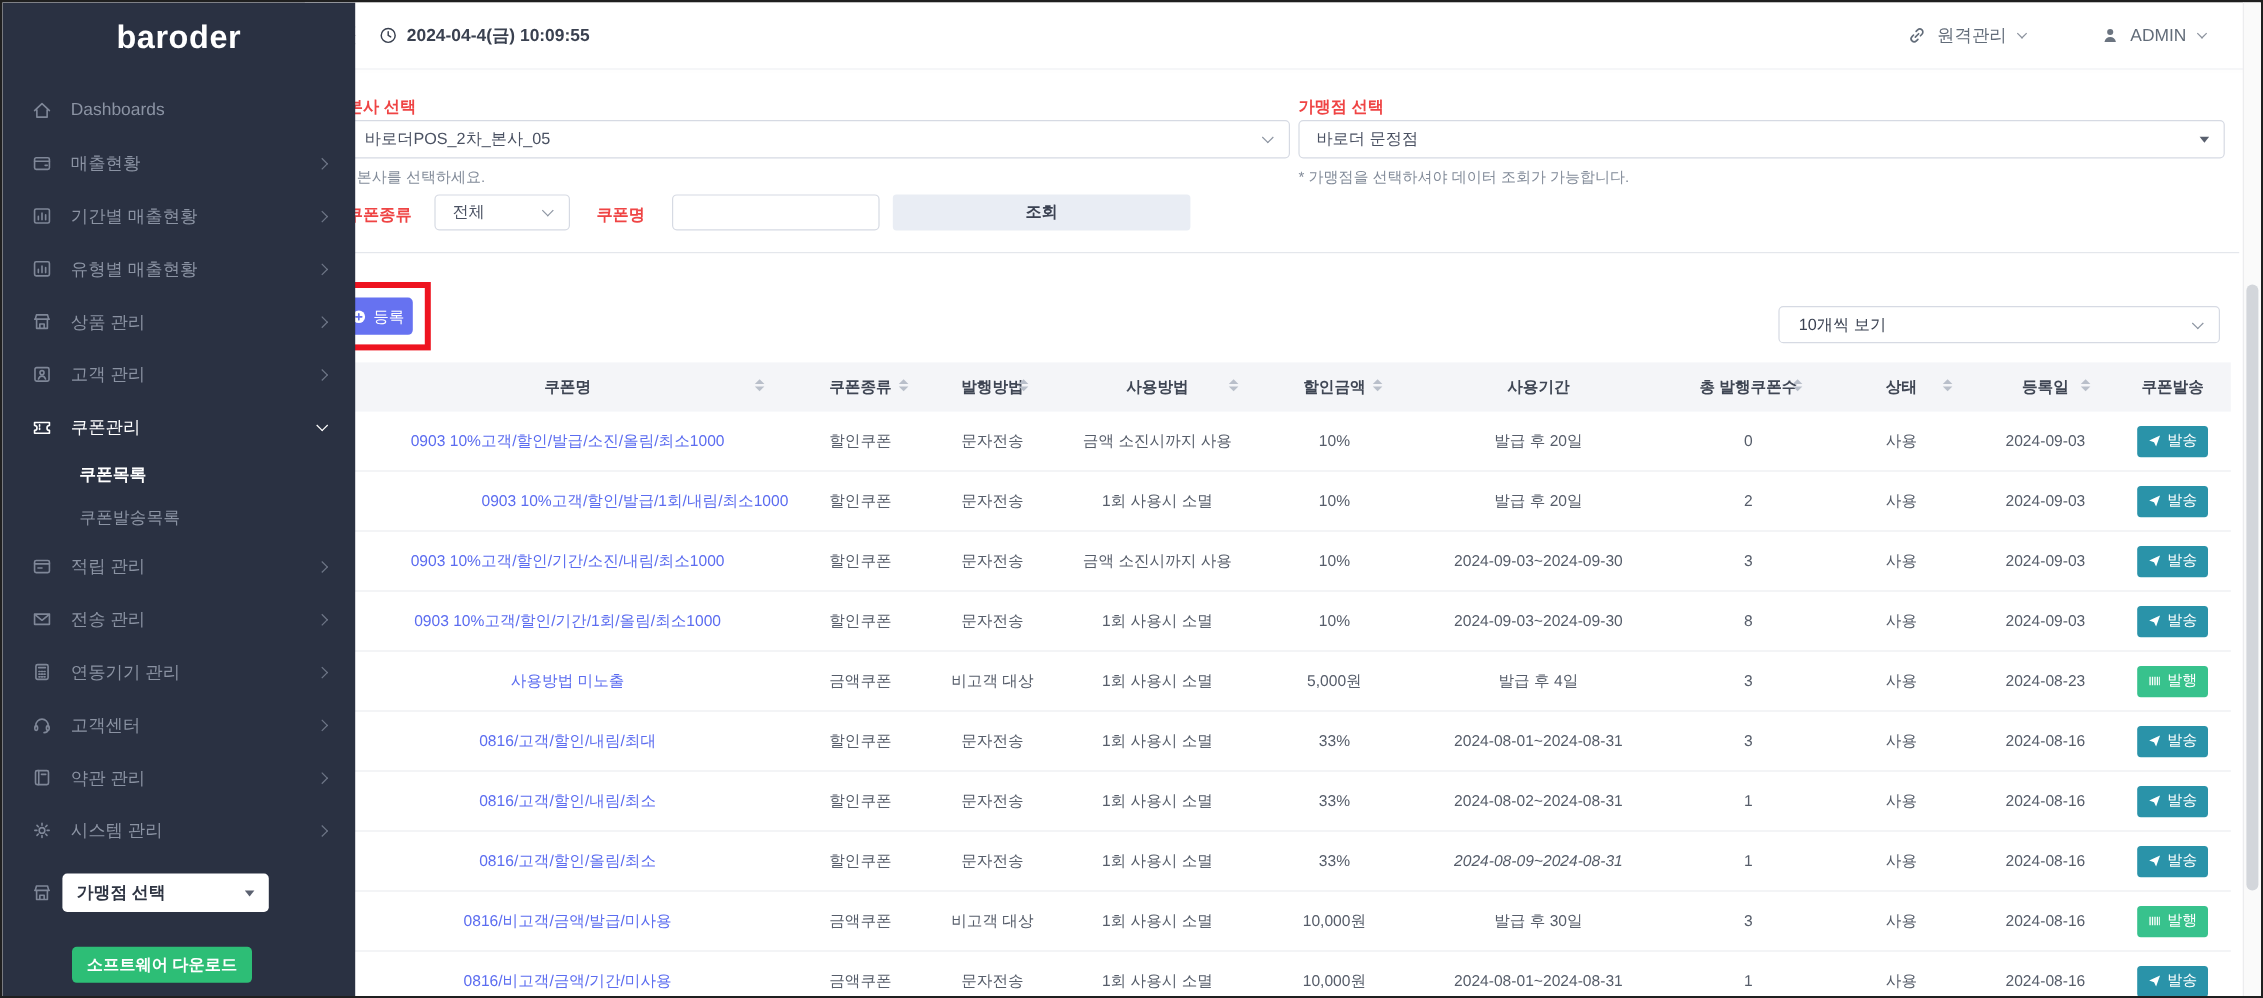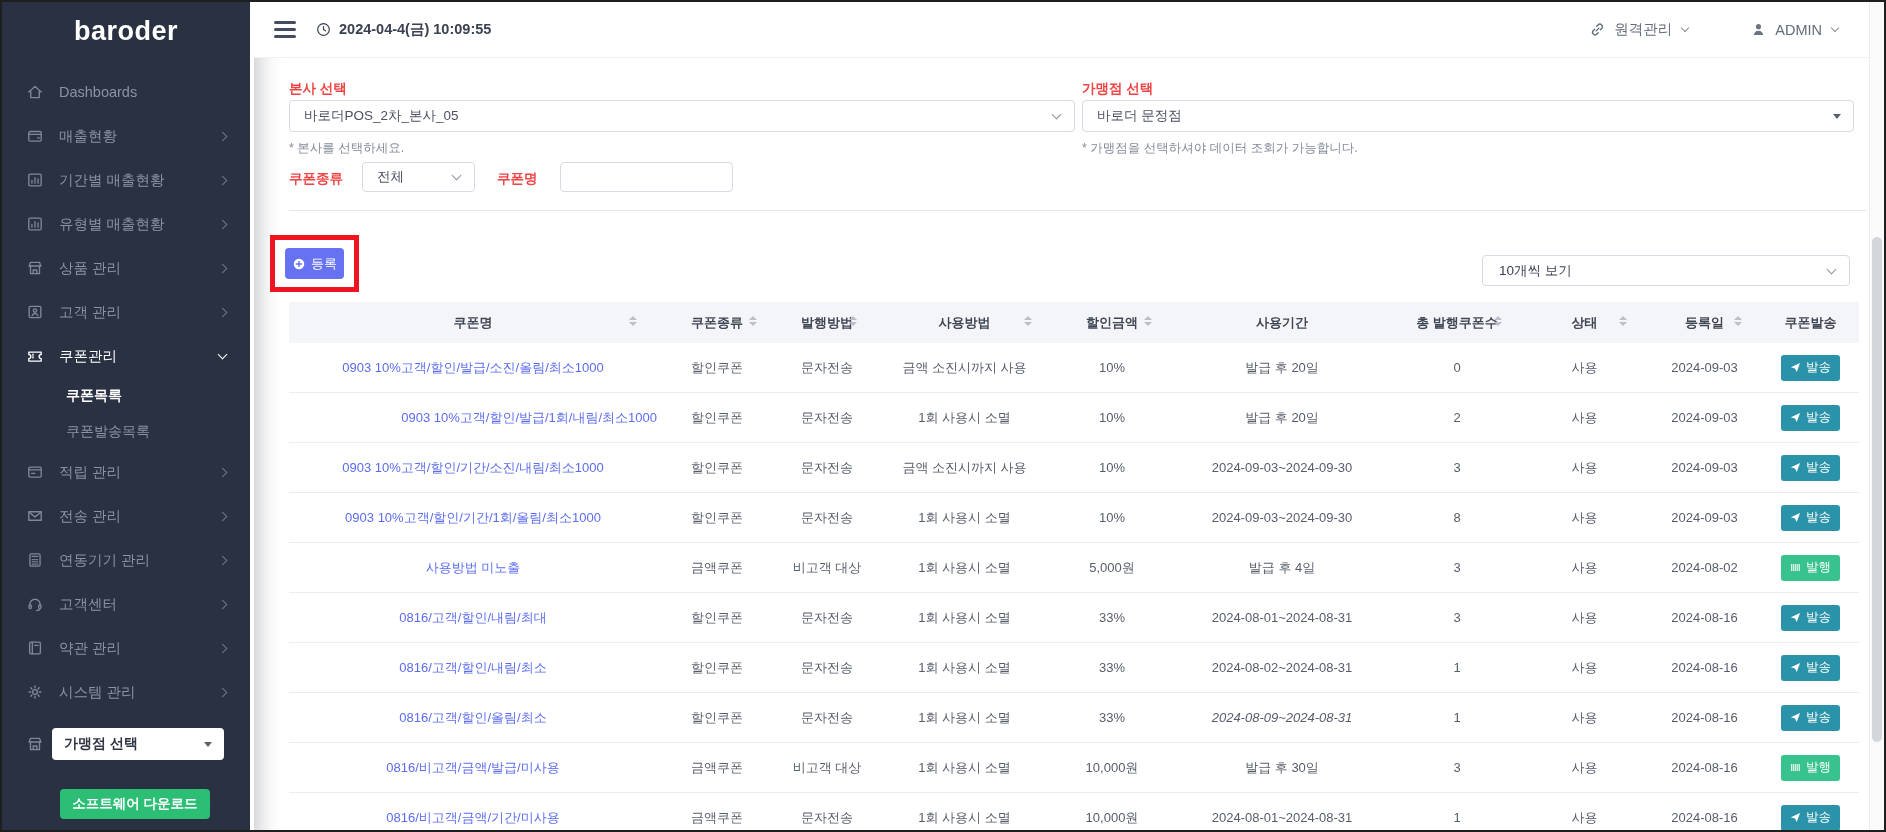--- a/index.html
+++ b/index.html
@@ -1,20 +1,20 @@
 <!DOCTYPE html>
 <html><head>
 <meta charset="utf-8">
 <style>
   * { margin:0; padding:0; box-sizing:border-box; }
   body { background:#dcdcdc; font-family:"Liberation Sans","DejaVu Sans",sans-serif; }
   .screen { position:relative; width:1886px; height:832px; background:#fff; overflow:hidden; border:2px solid #1f1f1f; }
 
   
-  .sidebar { position:absolute; left:0; top:0; width:248px; height:100%; background:#2a3142; z-index:4; }
+  .sidebar { position:absolute; left:0; top:0; width:294px; height:100%; background:#2a3142; z-index:4; }
   .logo { height:58px; display:flex; align-items:center; justify-content:center; color:#fff; font-size:27px; font-weight:800; letter-spacing:.5px; }
   .nav { margin-top:10px; }
   .nav-item { height:44px; display:flex; align-items:center; padding:0 24px; color:#8b93a3; font-size:14.5px; cursor:pointer; }
   .nav-item .nicon { width:18px; height:18px; margin-right:15px; display:inline-flex; }
   .nav-item svg, .side-store-icon svg { width:18px; height:18px; stroke:#7f8798; fill:none; stroke-width:1.2; stroke-linecap:round; stroke-linejoin:round; }
   .nav-item.active { color:#fff; }
   .nav-item.active svg { stroke:#fff; }
   .chev { margin-left:auto; width:7px; height:7px; border-right:1.6px solid #6e7687; border-bottom:1.6px solid #6e7687; transform:rotate(-45deg); }
   .chev.down { transform:rotate(45deg); border-color:#fff; margin-top:-4px; }
   .subitem { height:36px; display:flex; align-items:center; padding-left:64px; color:#8b93a3; font-size:14px; cursor:pointer; }
@@ -280,20 +280,21 @@
     </div>
     <span class="fhelp" style="left:828px; top:82px;">* 가맹점을 선택하셔야 데이터 조회가 가능합니다.</span>
 
     <span class="flabel" style="left:35px; top:112px;">쿠폰종류</span>
     <div class="fselect" style="left:108px; top:104px; width:113px; height:30px;">
       <span>전체</span>
       <span class="chev-sel"></span>
     </div>
     <span class="flabel" style="left:243px; top:112px;">쿠폰명</span>
     <input class="finput" style="left: 306px; top: 104px; width: 173px;" value="">
+    <button class="search-btn" style="left:490px; top:104px; width:248px;">조회</button>
 
     <div class="divider"></div>
 
     <div class="red-box"></div>
     <button class="register-btn">
       <svg viewBox="0 0 16 16">
         <circle cx="8" cy="8" r="6" fill="#ffffff"></circle>
           <path d="M8 5.2v5.6M5.2 8h5.6" stroke="#6672f1" stroke-width="1.6" stroke-linecap="round"></path>
       </svg>
       <span>등록</span>
@@ -412,21 +413,21 @@
           </div>
           <div class="trow">
             <div class="td" style="width: 368px;"><a>사용방법 미노출</a></div>
             <div class="td" style="width: 120px;">금액쿠폰</div>
             <div class="td" style="width: 100px;">비고객 대상</div>
             <div class="td" style="width: 175px;">1회 사용시 소멸</div>
             <div class="td" style="width: 120px;">5,000원</div>
             <div class="td" style="width: 220px;">발급 후 4일</div>
             <div class="td" style="width: 130px;">3</div>
             <div class="td" style="width: 125px;">사용</div>
-            <div class="td" style="width: 115px;">2024-08-02</div>
+            <div class="td" style="width: 115px;">2024-08-23</div>
             <div class="td" style="width: 97px;"><button class="act-btn act-issue">
                 <svg viewBox="0 0 14 14">
                   <g fill="#ffffff">
                     <rect x="1.5" y="2.5" width="1.4" height="9"></rect>
                     <rect x="4.1" y="2.5" width="1.4" height="9"></rect>
                     <rect x="6.7" y="2.5" width="1.4" height="9"></rect>
                     <rect x="9.3" y="2.5" width="1.4" height="9"></rect>
                     <rect x="11.6" y="2.5" width="0.9" height="9"></rect>
                   </g>
                 </svg>

